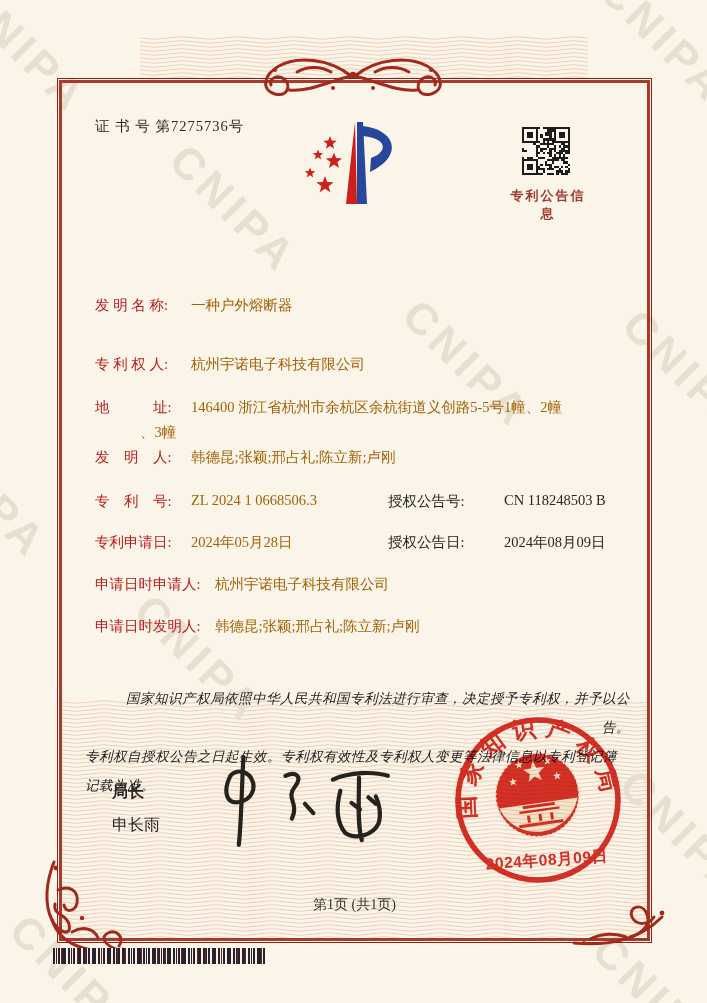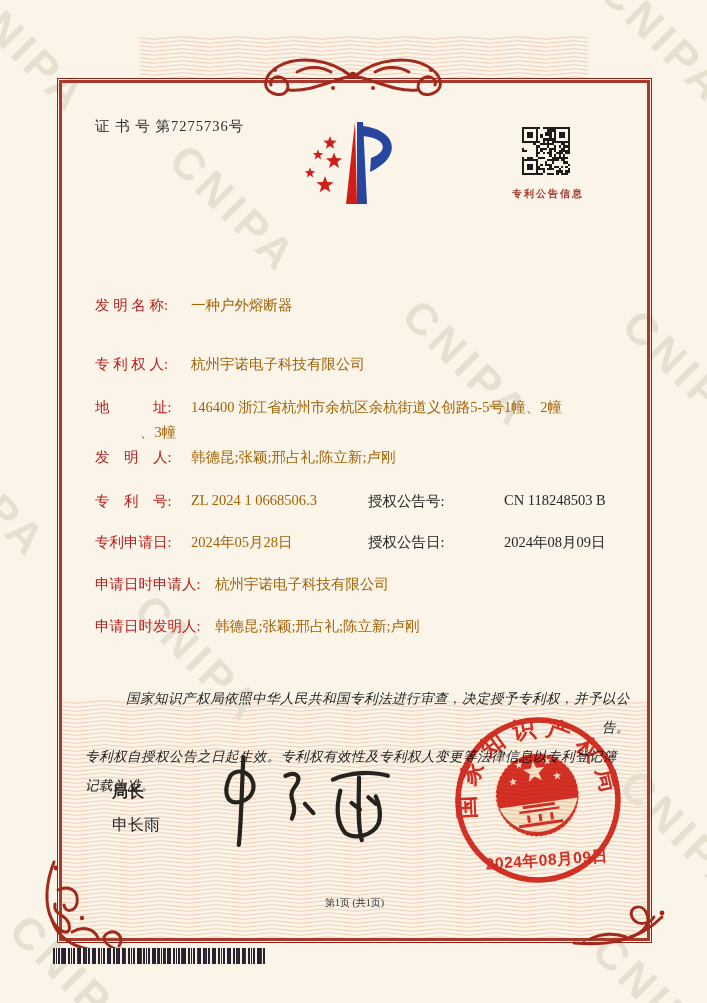--- a/index.html
+++ b/index.html
@@ -10,39 +10,39 @@
   .wm{position:absolute;font-family:"Liberation Sans","DejaVu Sans",sans-serif;font-weight:700;
       font-size:44px;letter-spacing:5px;color:#e7e0d0;transform:rotate(45deg);
       transform-origin:left top;white-space:nowrap;user-select:none;}
   
   .frame{position:absolute;left:57px;top:78px;right:55px;bottom:60px;border:1px solid #8f2016;}
   .frame::after{content:"";position:absolute;inset:1px;border:3px solid #a63a2c;}
   
   .certno{left:95px;top:117px;font-size:14.5px;letter-spacing:1px;color:#2b2b2b;}
   .qr-wrap{left:522px;top:127px;width:48px;height:48px;background:#fbf5e9;}
   .qr-wrap svg{width:48px;height:48px;display:block;}
-  .qr-label{left:508px;top:187px;width:80px;text-align:center;font-size:10px;font-weight:700;
+  .qr-label{left:508px;top:187px;width:80px;text-align:center;font-size:13px;font-weight:700;
             letter-spacing:2px;color:#a03c2e;}
   .title{left:57px;right:55px;top:211px;text-align:center;font-size:35px;font-weight:700;
          letter-spacing:16px;padding-left:16px;color:#141414;}
   
   .row{position:absolute;font-size:14.5px;}
   .lbl{position:absolute;left:95px;white-space:pre;color:#b91c1c;}
   .val{position:absolute;left:191px;white-space:pre;color:#a16207;}
-  .lbl2{position:absolute;left:368px;white-space:pre;}
+  .lbl2{position:absolute;left:388px;white-space:pre;}
   .val2{position:absolute;left:504px;white-space:pre;}
   
   .stmt{left:85px;top:684px;width:545px;font-size:13.5px;font-style:italic;line-height:29px;
         letter-spacing:0.5px;color:#1c1c1c;}
   .stmt .l1{padding-left:27px;text-align:right;}
   
   .sig-title{left:112px;top:782px;font-size:16px;font-weight:600;}
   .sig-name{left:112px;top:815px;font-size:16px;font-weight:400;}
   
-  .footer{left:57px;right:55px;top:896px;text-align:center;font-size:10px;color:#333;}
+  .footer{left:57px;right:55px;top:896px;text-align:center;font-size:14px;color:#333;}
   
   .seal{left:452px;top:714px;width:172px;height:172px;transform:rotate(-8deg);
         mix-blend-mode:multiply;opacity:.95;}
   
   .barcode{left:53px;top:948px;width:212px;height:16px;background-color:#f7f0e3;
      background-image:
        repeating-linear-gradient(90deg,#262230 0 2px,rgba(0,0,0,0) 2px 5px),
        repeating-linear-gradient(90deg,#7e1f1a 0 1px,rgba(0,0,0,0) 1px 8px),
        repeating-linear-gradient(90deg,#262230 0 1px,rgba(0,0,0,0) 1px 3px);}
   svg{display:block;overflow:visible;}

